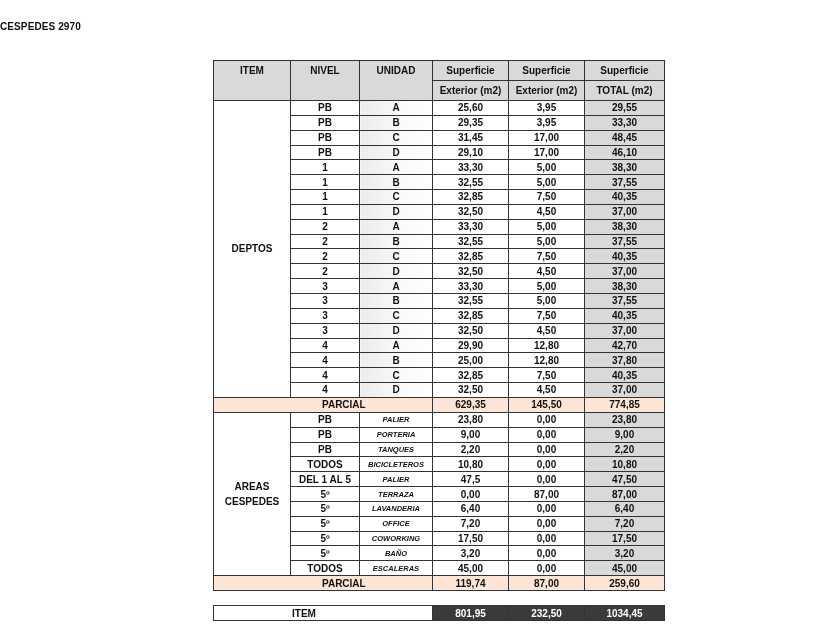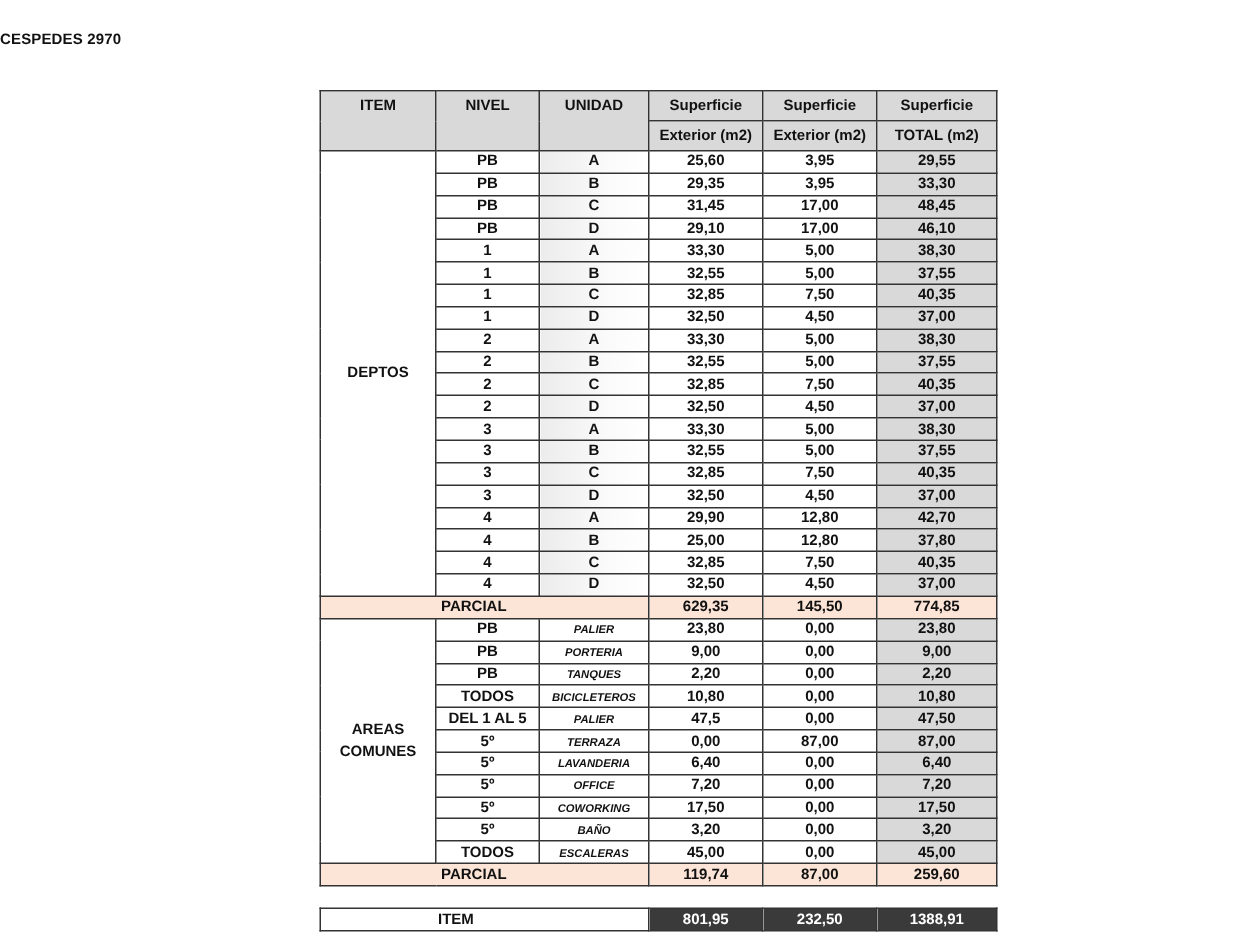--- a/index.html
+++ b/index.html
@@ -12,21 +12,21 @@
   #total { top: 605px; width: 452px; }
   td { border: 1px solid #333; padding: 0; text-align: center; font-weight: bold;
        font-size: 10px; line-height: 13px; height: 13.85px; white-space: nowrap; overflow: hidden; }
   tr.hdr td { background: #d9d9d9; height: 19px; font-size: 10px; margin-left: 16px; }
   tr.hdr td.top-align { vertical-align: top; padding-top: 3px; }
   td.item { background: #ffffff; vertical-align: middle; line-height: 15px; }
   td.unit-dep { background: linear-gradient(to right, #ececec, #fafafa 60%, #ffffff); }
   td.unit-com { font-size: 7.5px; font-style: italic; }
   td.tot { background: #d9d9d9; }
   tr.parcial td { background: #fce4d6; height: 14px; }
-  tr.parcial td.plabel { text-align: left; padding-left: 80px; }
+  tr.parcial td.plabel { text-align: left; padding-left: 108px; }
   #total td { height: 14px; }
   #total td.tlabel { background: #ffffff; text-align: left; padding-left: 78px; }
   #total td.dark { background: #3a3a3a; color: #ffffff; }
   .c-item { width: 77px; } .c-nivel { width: 69px; } .c-unidad { width: 73px; }
   .c-cub { width: 76px; } .c-ext { width: 76px; } .c-tot { width: 80px; }
 </style>
 </head>
 <body>
 
 <div class="title">CESPEDES 2970</div>
@@ -197,21 +197,21 @@
       </tr>
       <tr class="parcial">
         <td class="plabel" colspan="3">PARCIAL</td>
         <td>629,35</td>
         <td>145,50</td>
         <td>774,85</td>
       </tr>
       <tr>
         <td class="item" rowspan="11">
           <div>AREAS</div>
-          <div>COMUNES</div>
+          <div>CESPEDES</div>
         </td>
         <td>PB</td>
         <td class="unit-com">PALIER</td>
         <td>23,80</td>
         <td>0,00</td>
         <td class="tot">23,80</td>
       </tr>
       <tr>
         <td>PB</td>
         <td class="unit-com">PORTERIA</td>
@@ -296,16 +296,16 @@
     <col style="width:219px">
       <col class="c-cub">
       <col class="c-ext">
       <col class="c-tot">
   </colgroup>
   <tbody>
       <tr>
     <td class="tlabel">ITEM</td>
     <td class="dark">801,95</td>
     <td class="dark">232,50</td>
-    <td class="dark">1388,91</td>
+    <td class="dark">1034,45</td>
   </tr>
 </tbody>
   </table>
 
 </body></html>

